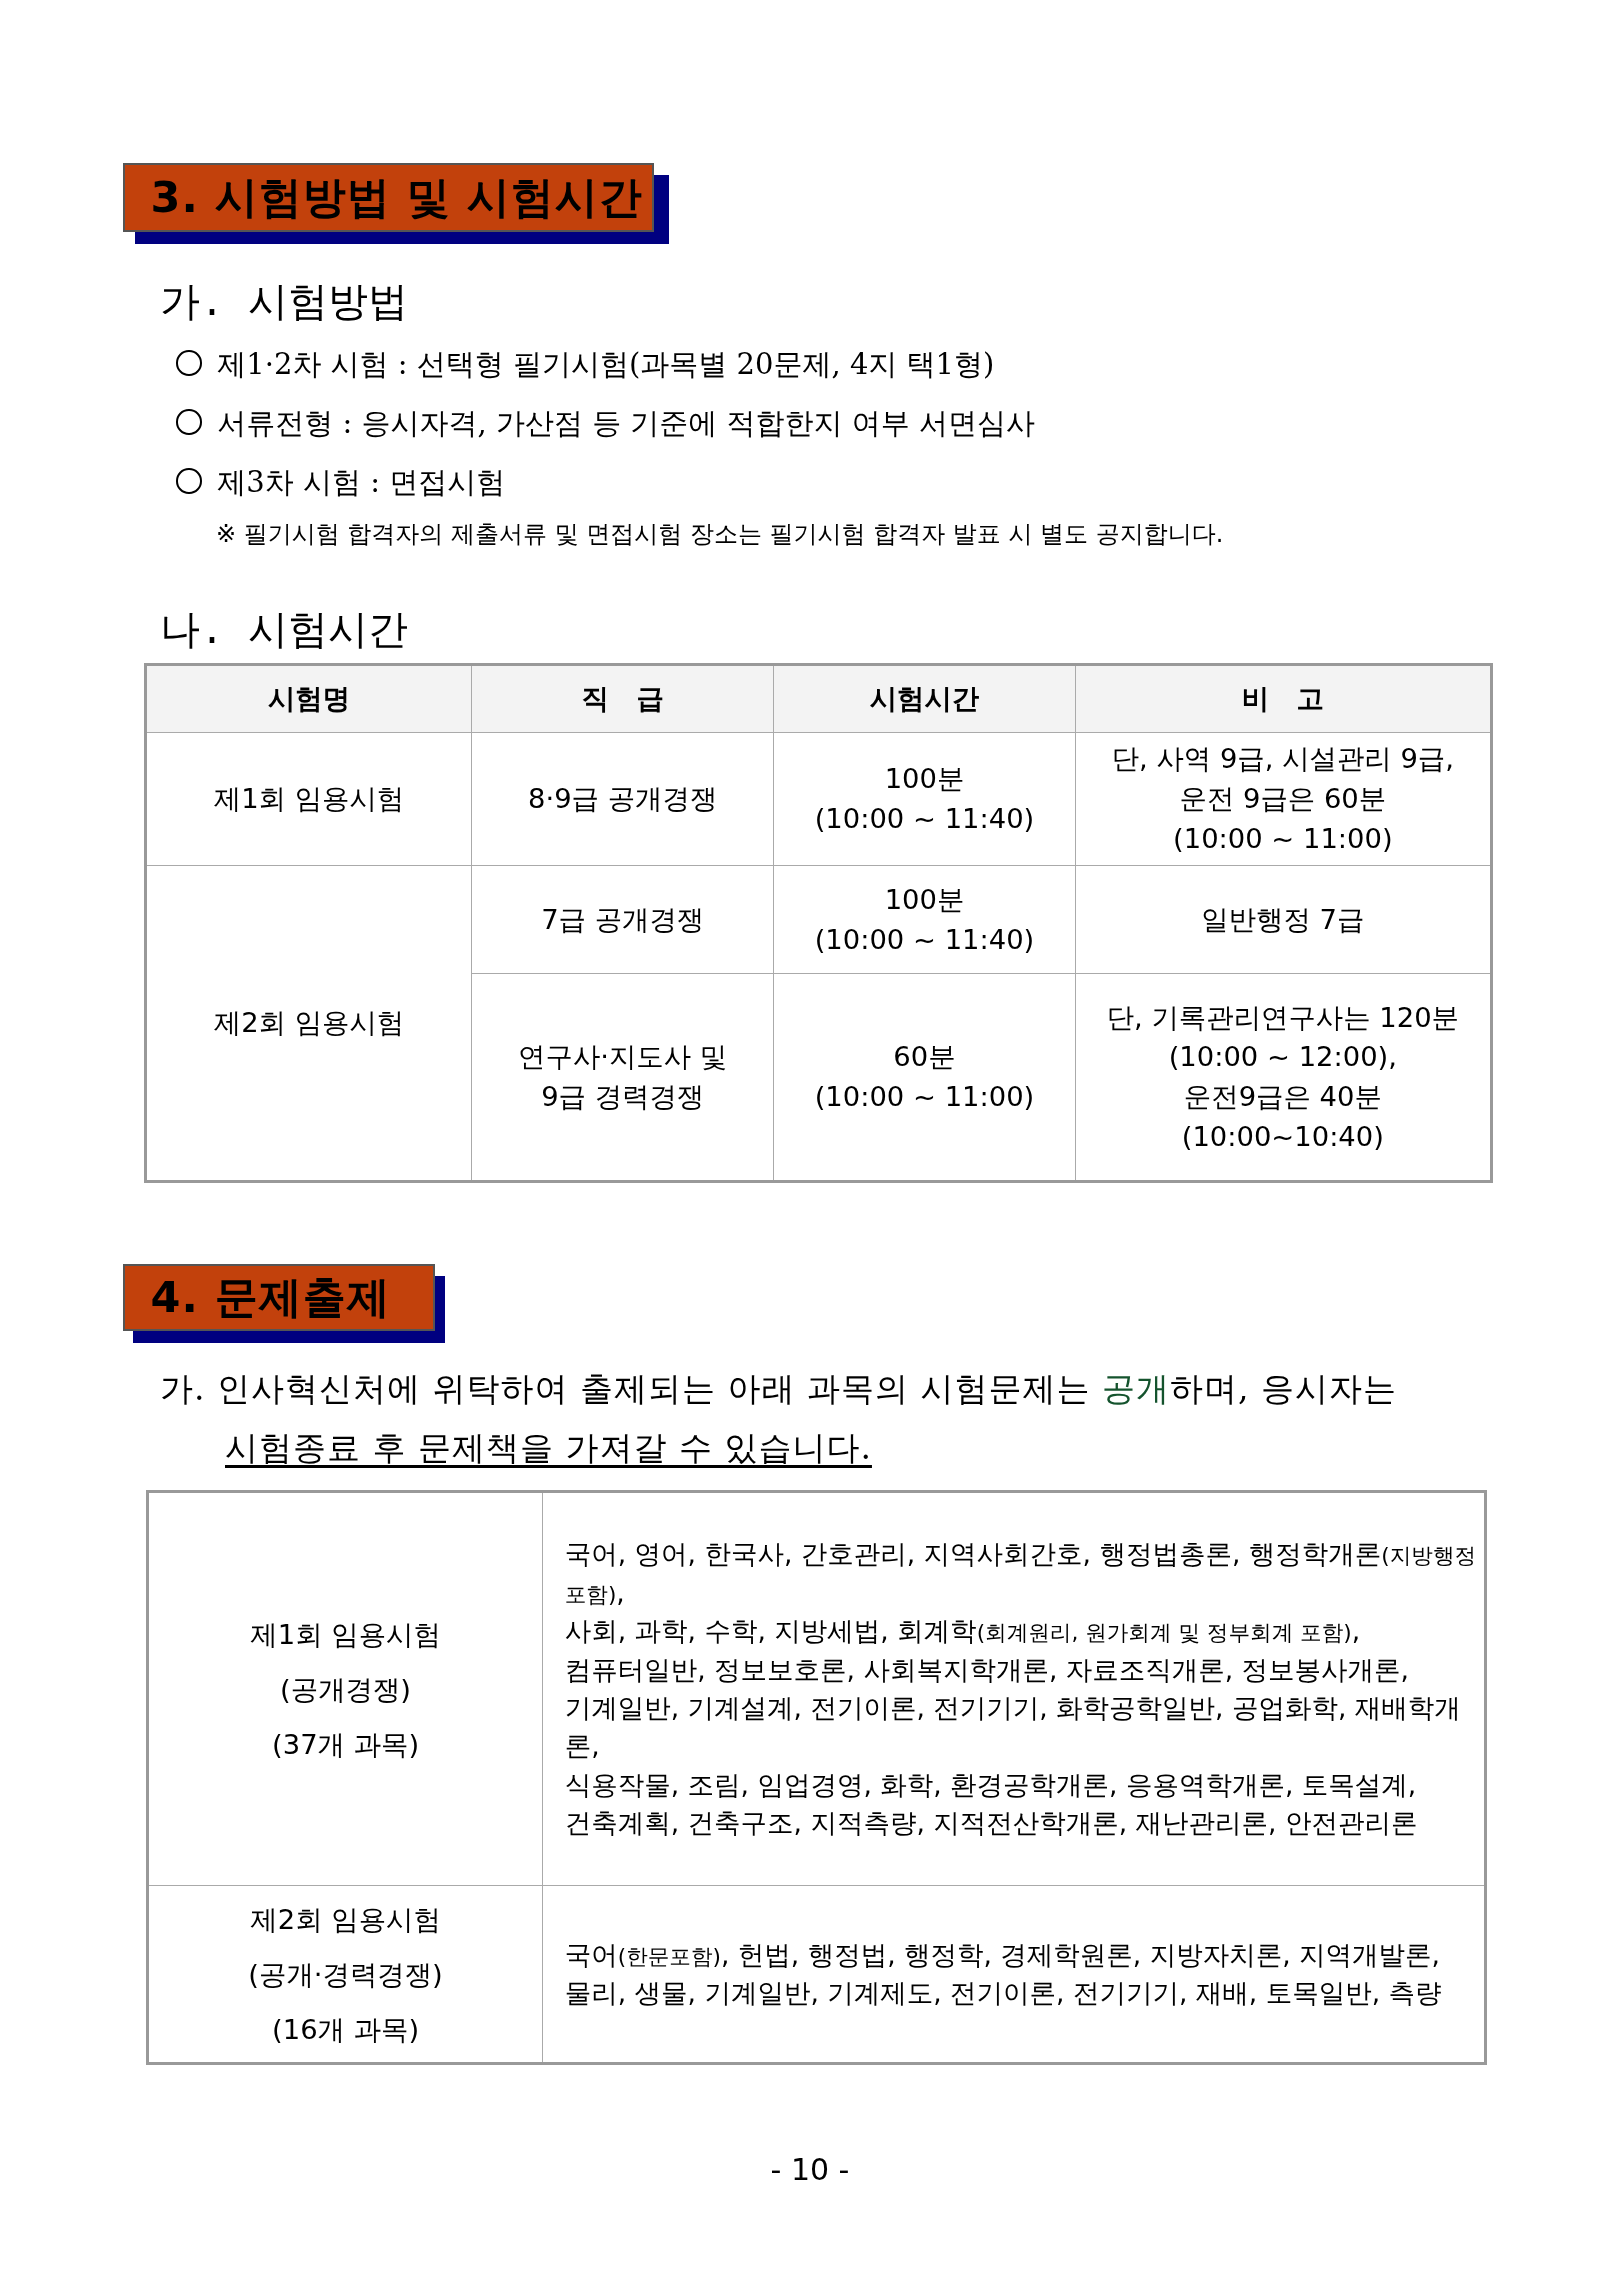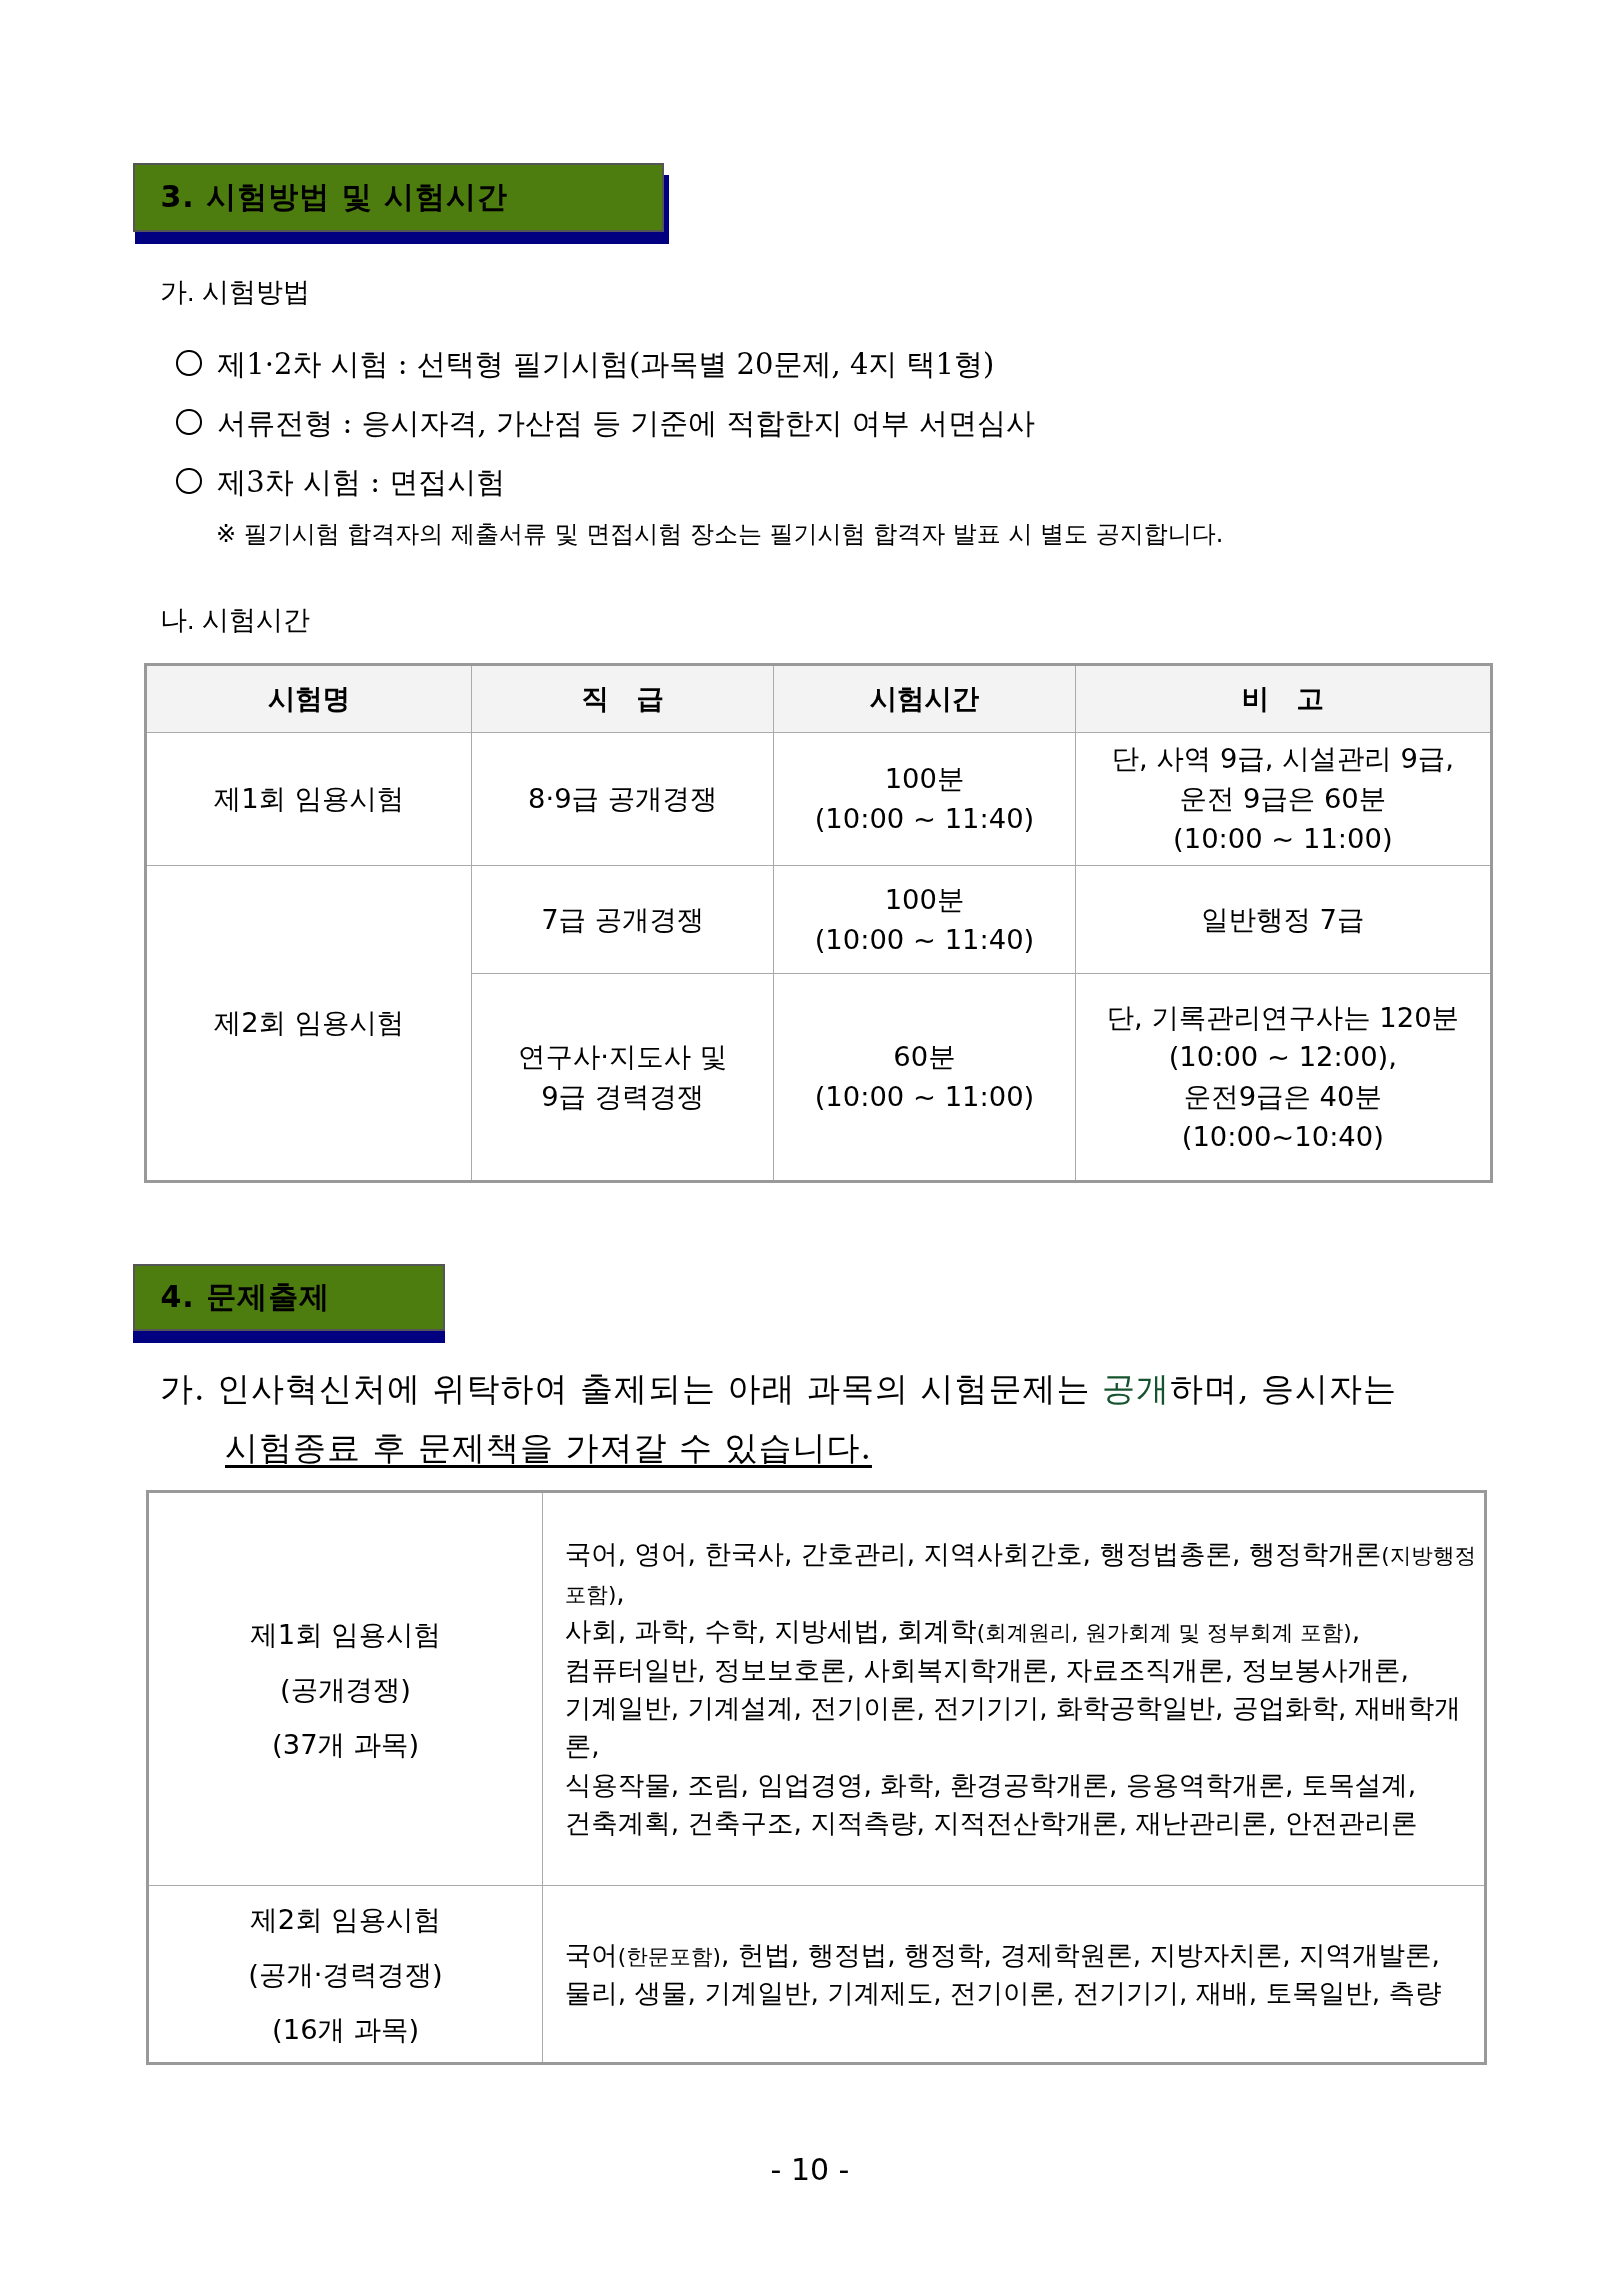--- a/index.html
+++ b/index.html
@@ -1,23 +1,23 @@
 <!DOCTYPE html>
 <html><head>
 <meta charset="utf-8">
 <style>
   html, body { margin: 0; padding: 0; background: #ffffff; }
   body { width: 1620px; height: 2290px; position: relative; font-family: "DejaVu Sans", sans-serif; color: #000; overflow: hidden; }
 
   .sec-title { position: absolute; }
   .sec-title .shadow { position: absolute; background: #000080; }
-  .sec-title .box { position: absolute; background: #4d7c0f; border: 2px solid #555; box-sizing: border-box;
-    font-family: "DejaVu Sans", sans-serif; font-weight: bold; font-size: 30px; display: flex; align-items: center; padding-left: 25.5px; letter-spacing: 1px; margin-left: 10px; }
+  .sec-title .box { position: absolute; background: #c2410c; border: 2px solid #555; box-sizing: border-box;
+    font-family: "DejaVu Sans", sans-serif; font-weight: bold; font-size: 43px; display: flex; align-items: center; padding-left: 25.5px; letter-spacing: 1px; }
 
-  .subhead { position: absolute; font-family: Liberation Sans, sans-serif; font-size: 27px; }
+  .subhead { position: absolute; font-family: Liberation Mono, monospace; font-size: 40px; }
   .bullet { position: absolute; font-family: "DejaVu Serif", serif; font-size: 29px; white-space: nowrap; }
   .bullet .circ { display: inline-block; width: 21.6px; height: 21.6px; border: 2px solid #000; border-radius: 50%; vertical-align: middle; margin-right: 15.7px; position: relative; top: -2.9px; }
   .note { position: absolute; font-family: "DejaVu Sans", sans-serif; font-size: 24px; white-space: nowrap; }
 
   table.grid { position: absolute; border-collapse: collapse; font-family: "DejaVu Sans", sans-serif; font-size: 27.4px; text-align: center; border: 3.9px solid #999; }
   table.grid th { background: #f3f3f3; font-weight: bold; border: 1.5px solid #aaa; font-size: 27.4px; }
   table.grid td { border: 1.5px solid #aaa; line-height: 1.45; }
   table.grid td.dotted-top { border-top: 1.5px dotted #999; }
 
   .para { position: absolute; font-family: "DejaVu Serif", serif; font-size: 33px; white-space: nowrap; letter-spacing: 1px; }

